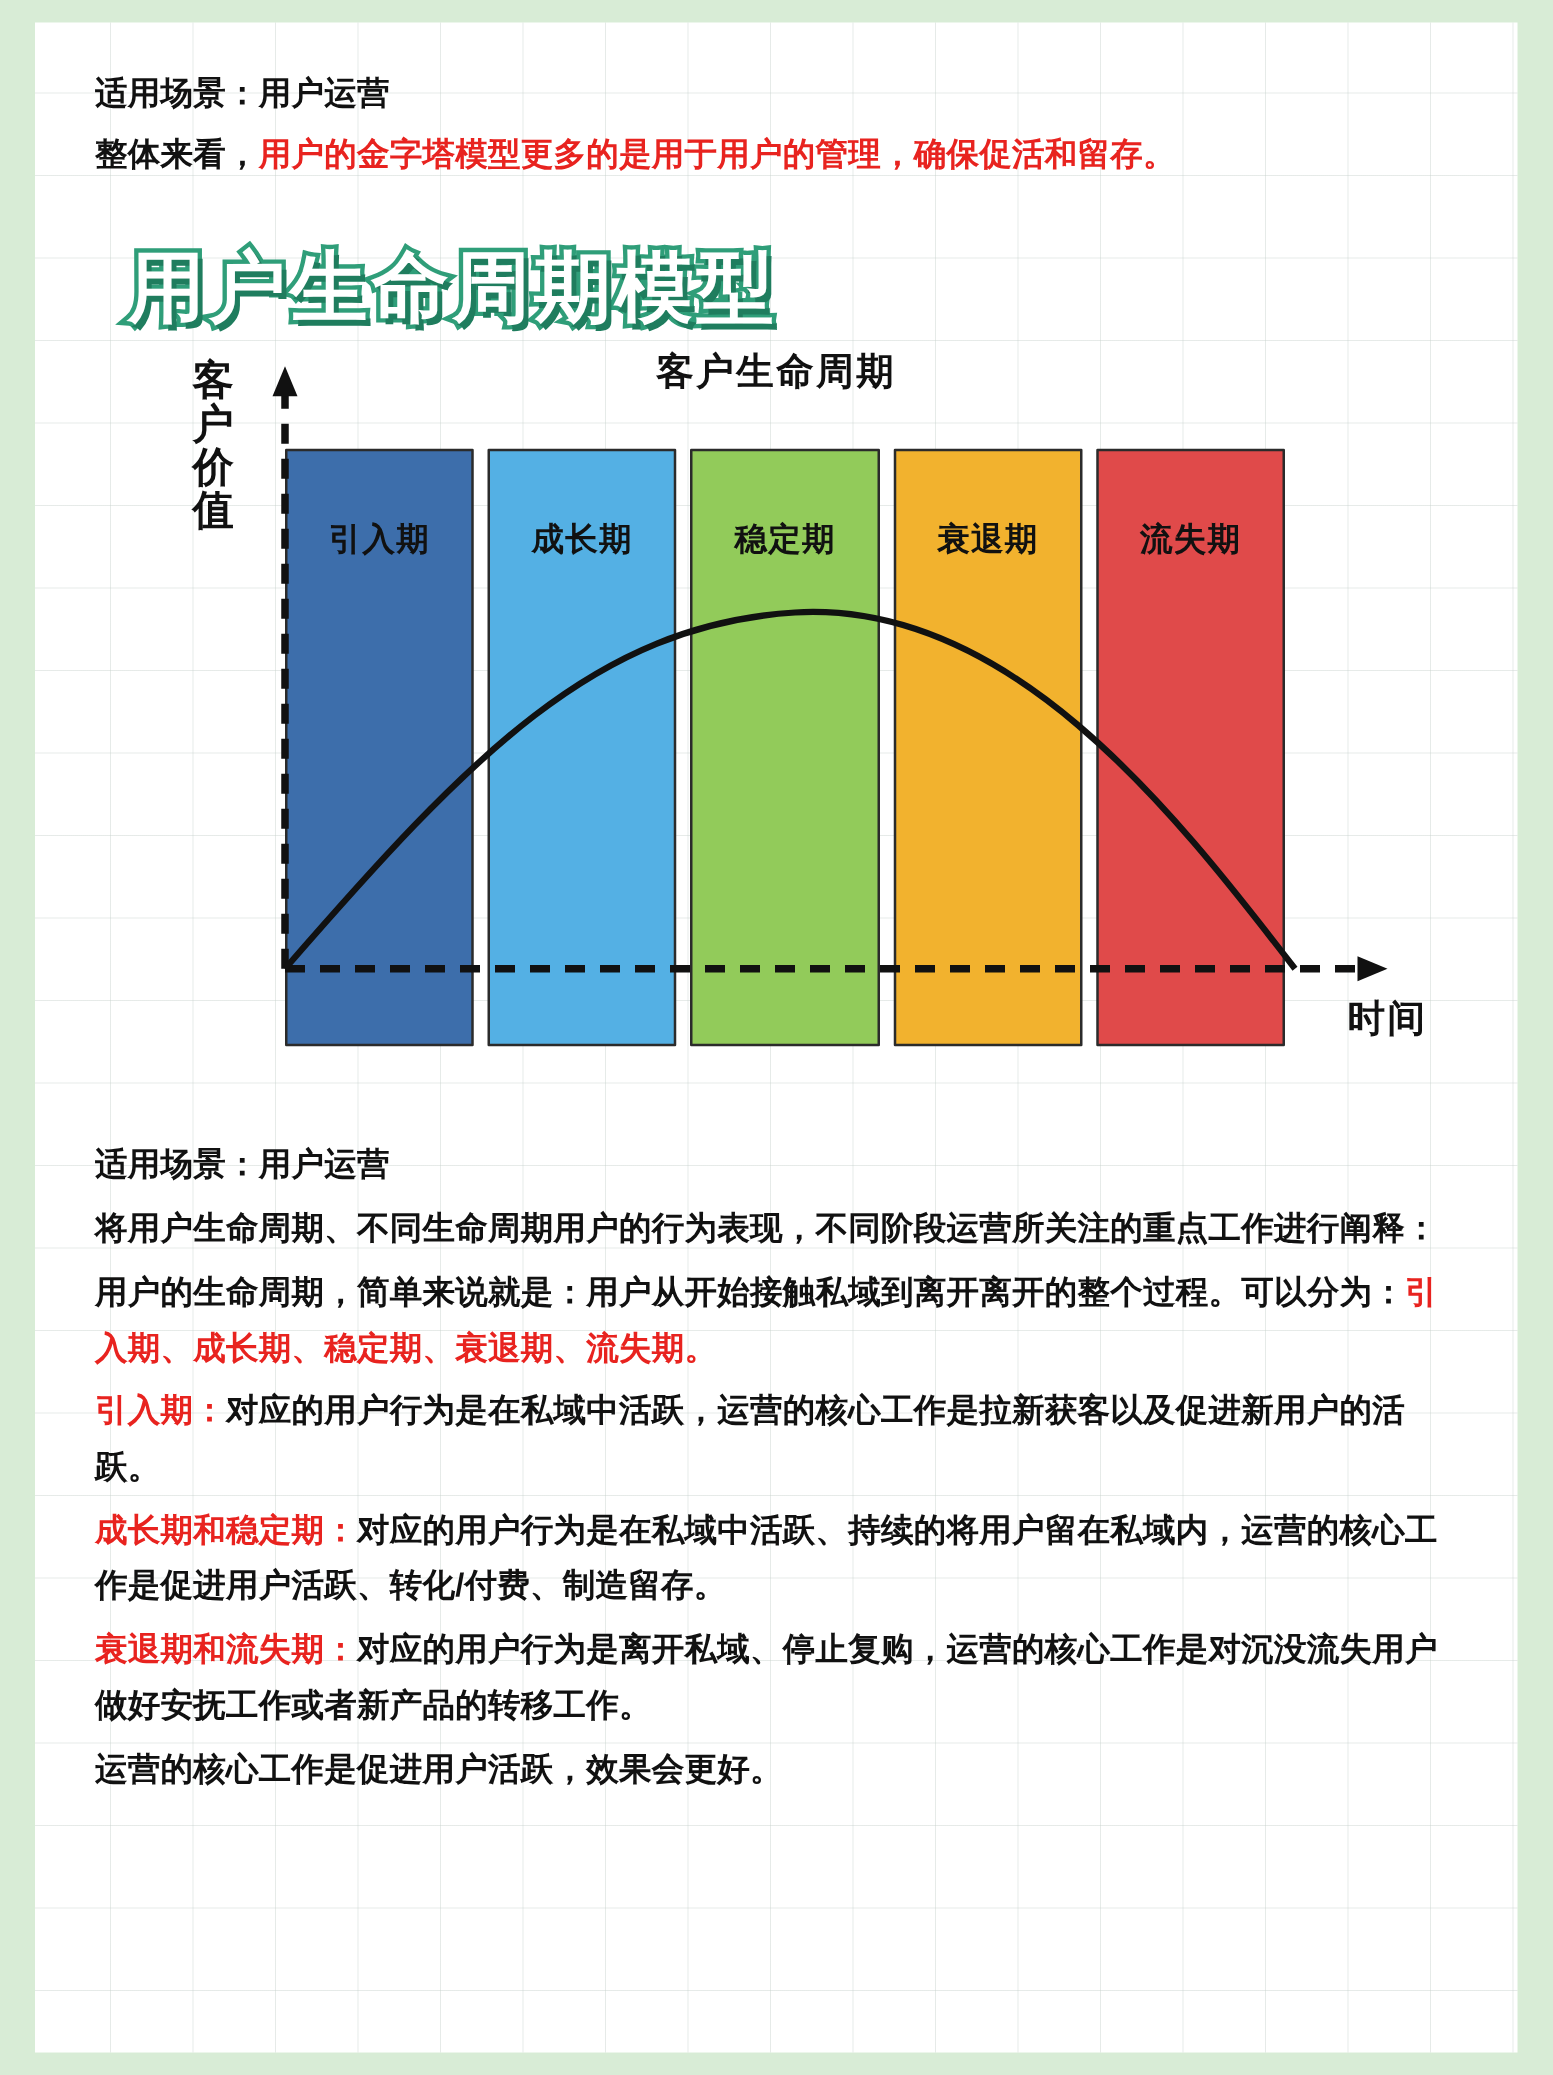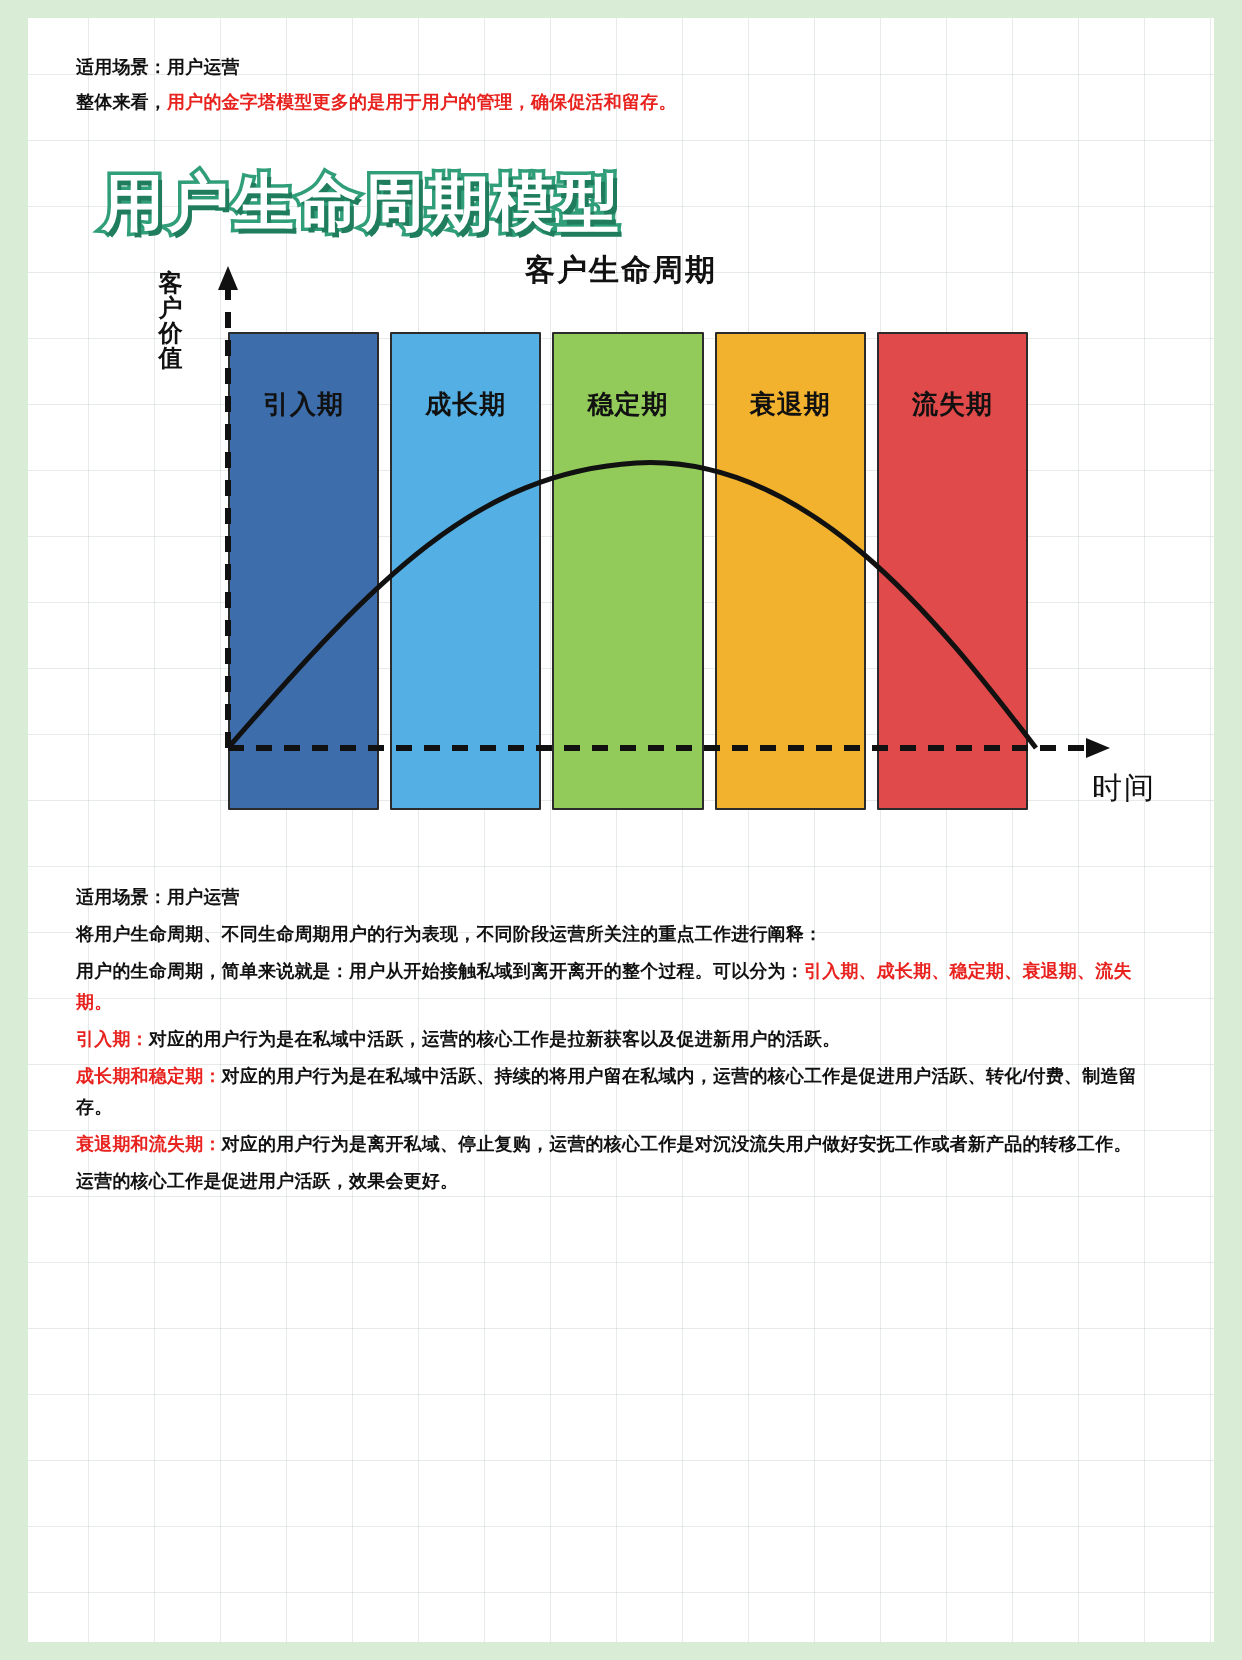--- a/index.html
+++ b/index.html
@@ -29,21 +29,21 @@
     overflow: hidden;
   }
   .content {
     position: absolute;
     left: 48px;
     top: 34px;
     width: 1090px;
   }
   p.para {
     margin: 0 0 4px 0;
-    font-size: 18px;
+    font-size: 26px;
     font-weight: bold;
     color: #111111;
     line-height: 1.72;
     letter-spacing: 0.2px;
   }
   .red {
     color: #e8231f;
   }
   .title-wrap {
     position: relative;
@@ -79,35 +79,35 @@
     width: 1090px;
     text-align: center;
     font-size: 30px;
     font-weight: bold;
     color: #111;
     letter-spacing: 2px;
   }
   .yaxis-label {
     position: absolute;
     left: 78px;
-    top: 22px;
+    top: 12px;
     width: 34px;
-    font-size: 24px;
+    font-size: 33px;
     font-weight: bold;
     color: #111;
     line-height: 1.05;
     letter-spacing: 1px;
     text-align: center;
   }
   .xaxis-label {
     position: absolute;
-    right: 10px;
+    right: 24px;
     top: 520px;
     font-size: 30px;
-    font-weight: normal;
+    font-weight: bold;
     color: #111;
     letter-spacing: 2px;
     text-align: center;
   }
   .bars {
     position: absolute;
     left: 152px;
     top: 84px;
     width: 800px;
     height: 478px;

